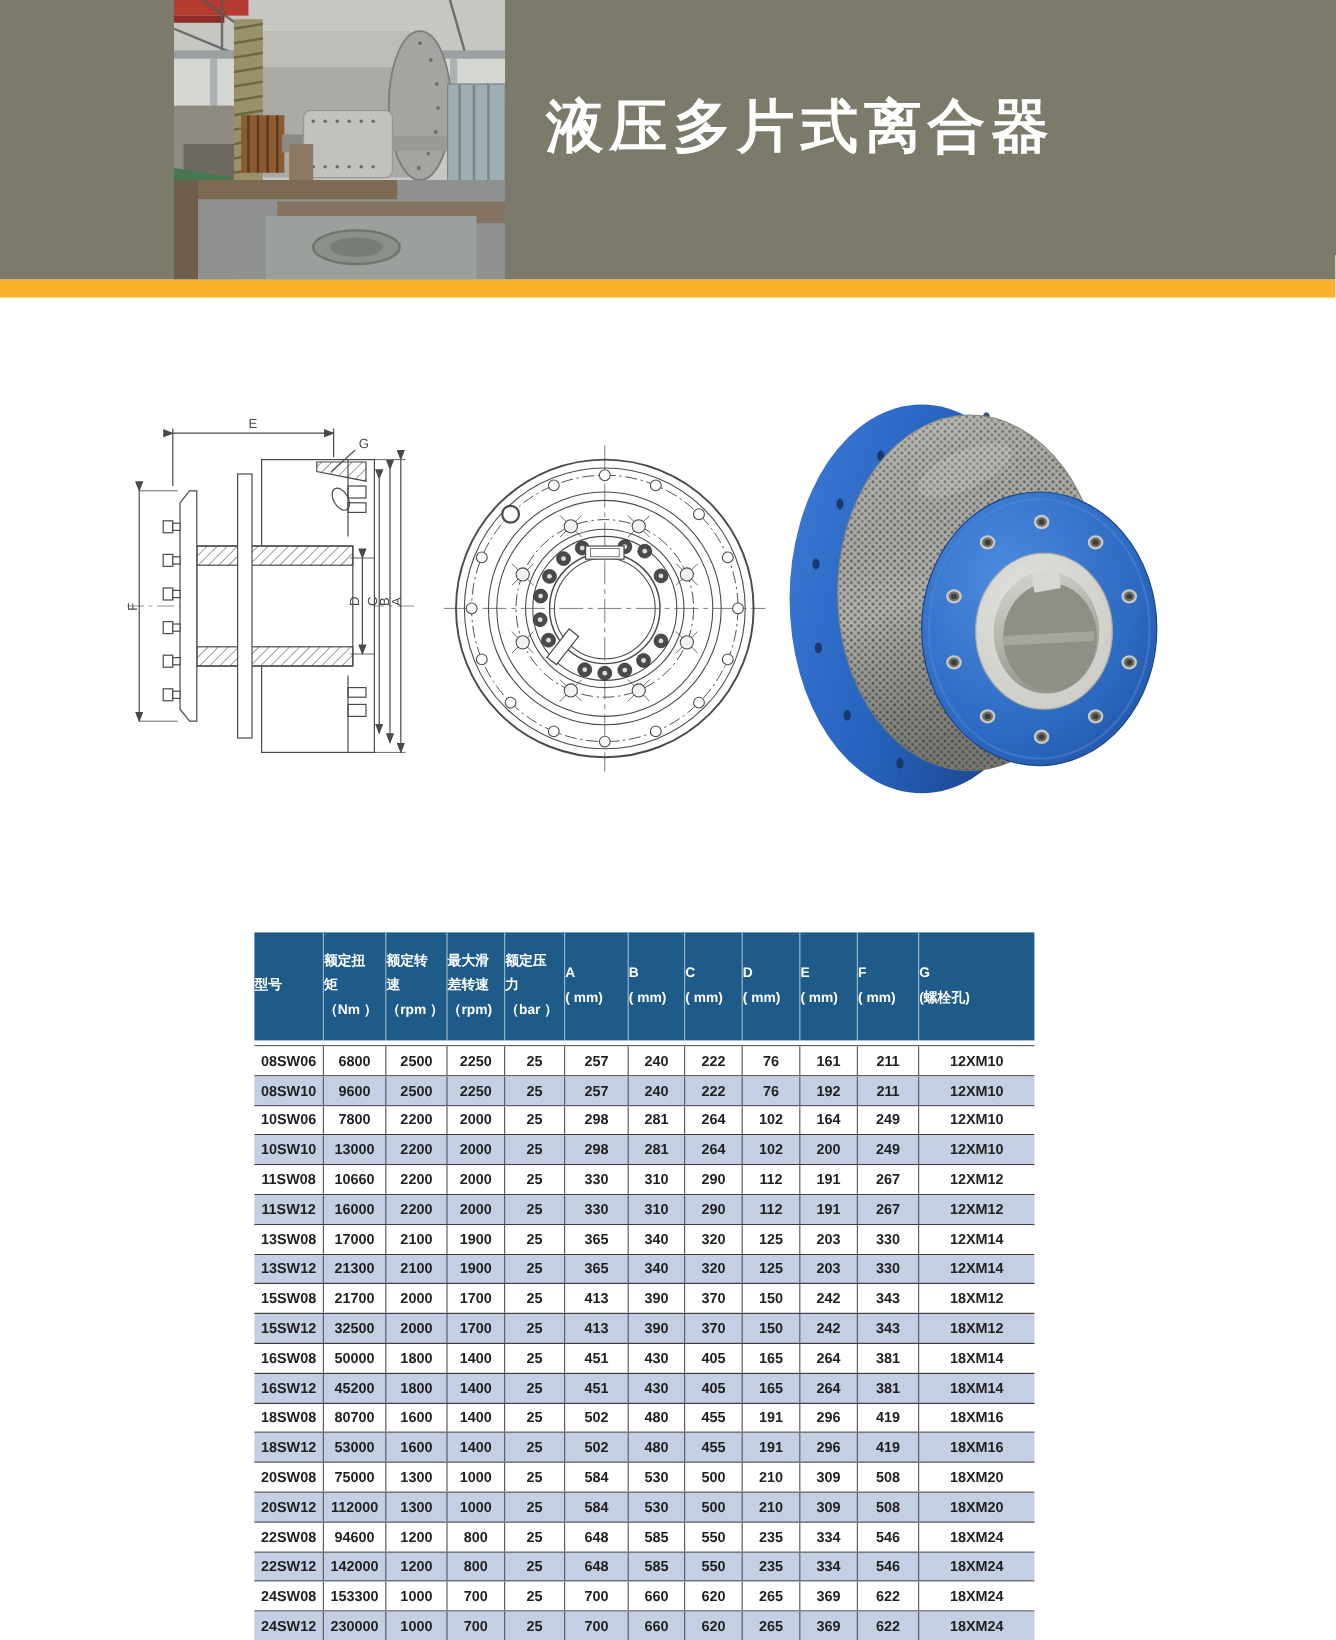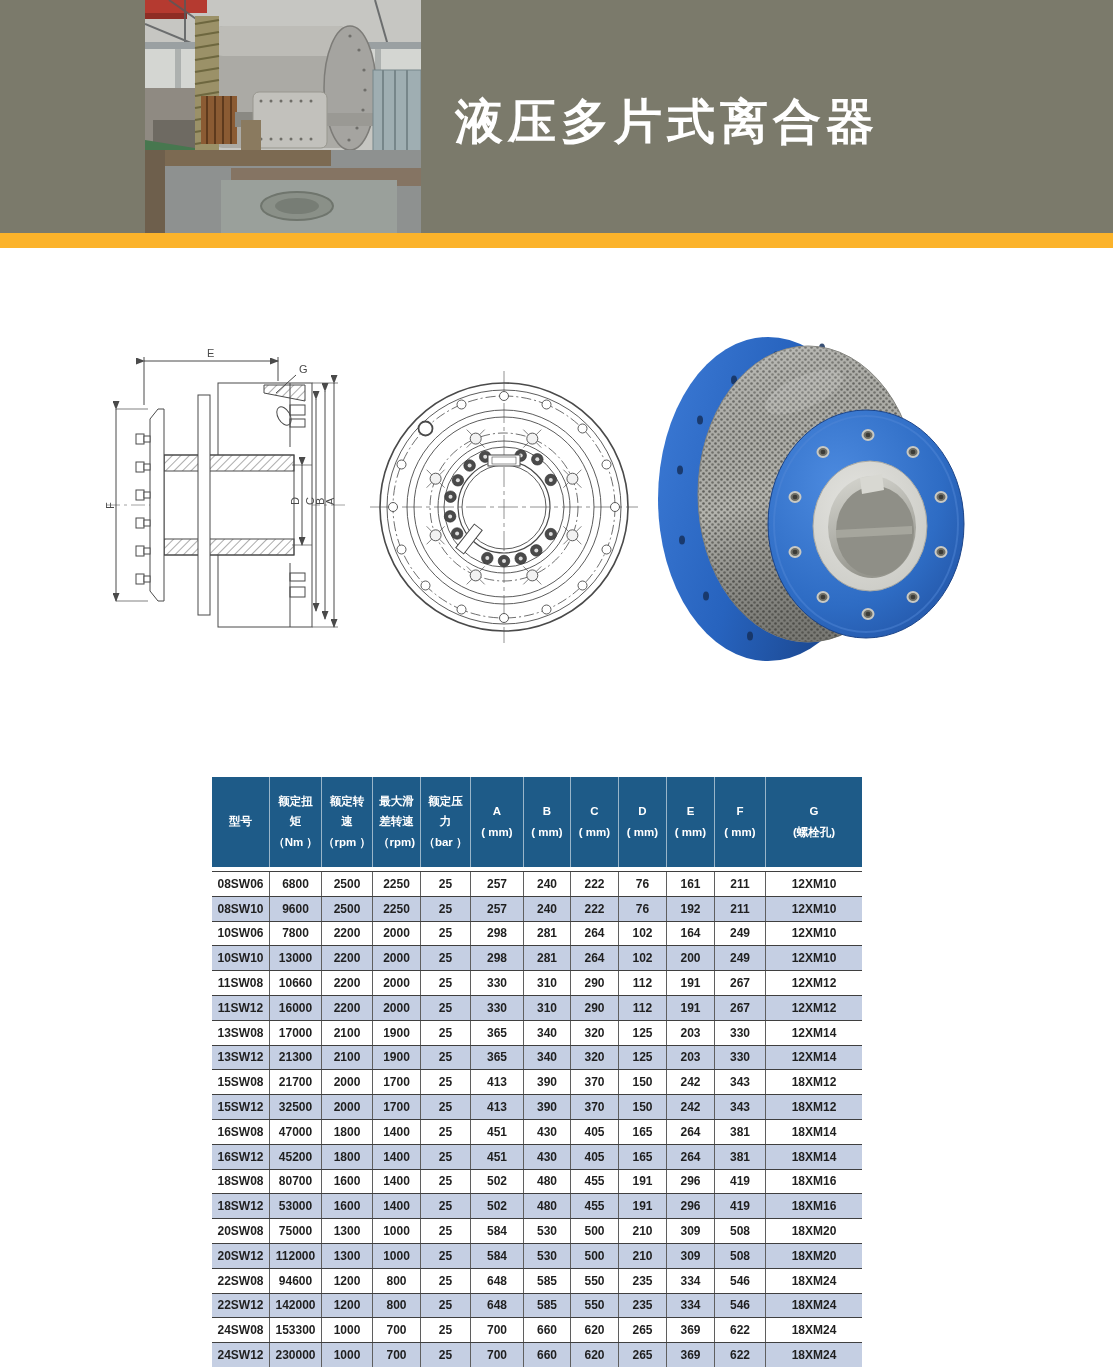--- a/index.html
+++ b/index.html
@@ -13,21 +13,20 @@
     position:absolute;left:0;top:0;width:1113px;height:233px;
     background:var(--header-bg,#7B7A6B);
   }
   .header-photo{
     position:absolute;left:145px;top:0;width:276px;height:233px;overflow:hidden;
   }
   .page-title{
     position:absolute;left:455px;top:74px;
     color:#ffffff;font-size:48px;font-weight:700;letter-spacing:5px;
     white-space:nowrap;
-    margin-top:16px;
   }
   .accent-bar{
     position:absolute;left:0;top:233px;width:1113px;height:15px;
     background:var(--accent-yellow,#FBB32B);
   }
   
   .drawing{position:absolute;}
   .side-view{left:106px;top:343px;}
   .front-view{left:368px;top:367px;}
   .render-3d{left:654px;top:334px;}
@@ -41,21 +40,21 @@
   .param-table{
     position:absolute;left:212px;top:777px;width:650px;
   }
   .t-head{
     display:grid;
     grid-template-columns:58px 52px 51px 48px 50px 53px 47px 48px 48px 48px 51px 96px;
     height:90px;background:var(--table-header-bg,#1E5B88);
     margin-bottom:4px;
   }
   .th{
-    display:flex;flex-direction:column;justify-content:center;align-items:center;
+    display:flex;flex-direction:column;justify-content:center;align-items:flex-start;
     gap:9px;color:#ffffff;font-size:11.5px;font-weight:600;
     border-right:1px solid rgba(255,255,255,0.55);
     line-height:1;white-space:nowrap;
   }
   .th:last-child{border-right:none;}
   .t-body{
     border-top:1.5px solid #3F3F3F;
     text-align:right;
   }
   .tr{
@@ -660,21 +659,21 @@
         <div class="td">413</div>
         <div class="td">390</div>
         <div class="td">370</div>
         <div class="td">150</div>
         <div class="td">242</div>
         <div class="td">343</div>
         <div class="td">18XM12</div>
       </div>
       <div class="tr">
         <div class="td">16SW08</div>
-        <div class="td">47000</div>
+        <div class="td">50000</div>
         <div class="td">1800</div>
         <div class="td">1400</div>
         <div class="td">25</div>
         <div class="td">451</div>
         <div class="td">430</div>
         <div class="td">405</div>
         <div class="td">165</div>
         <div class="td">264</div>
         <div class="td">381</div>
         <div class="td">18XM14</div>

